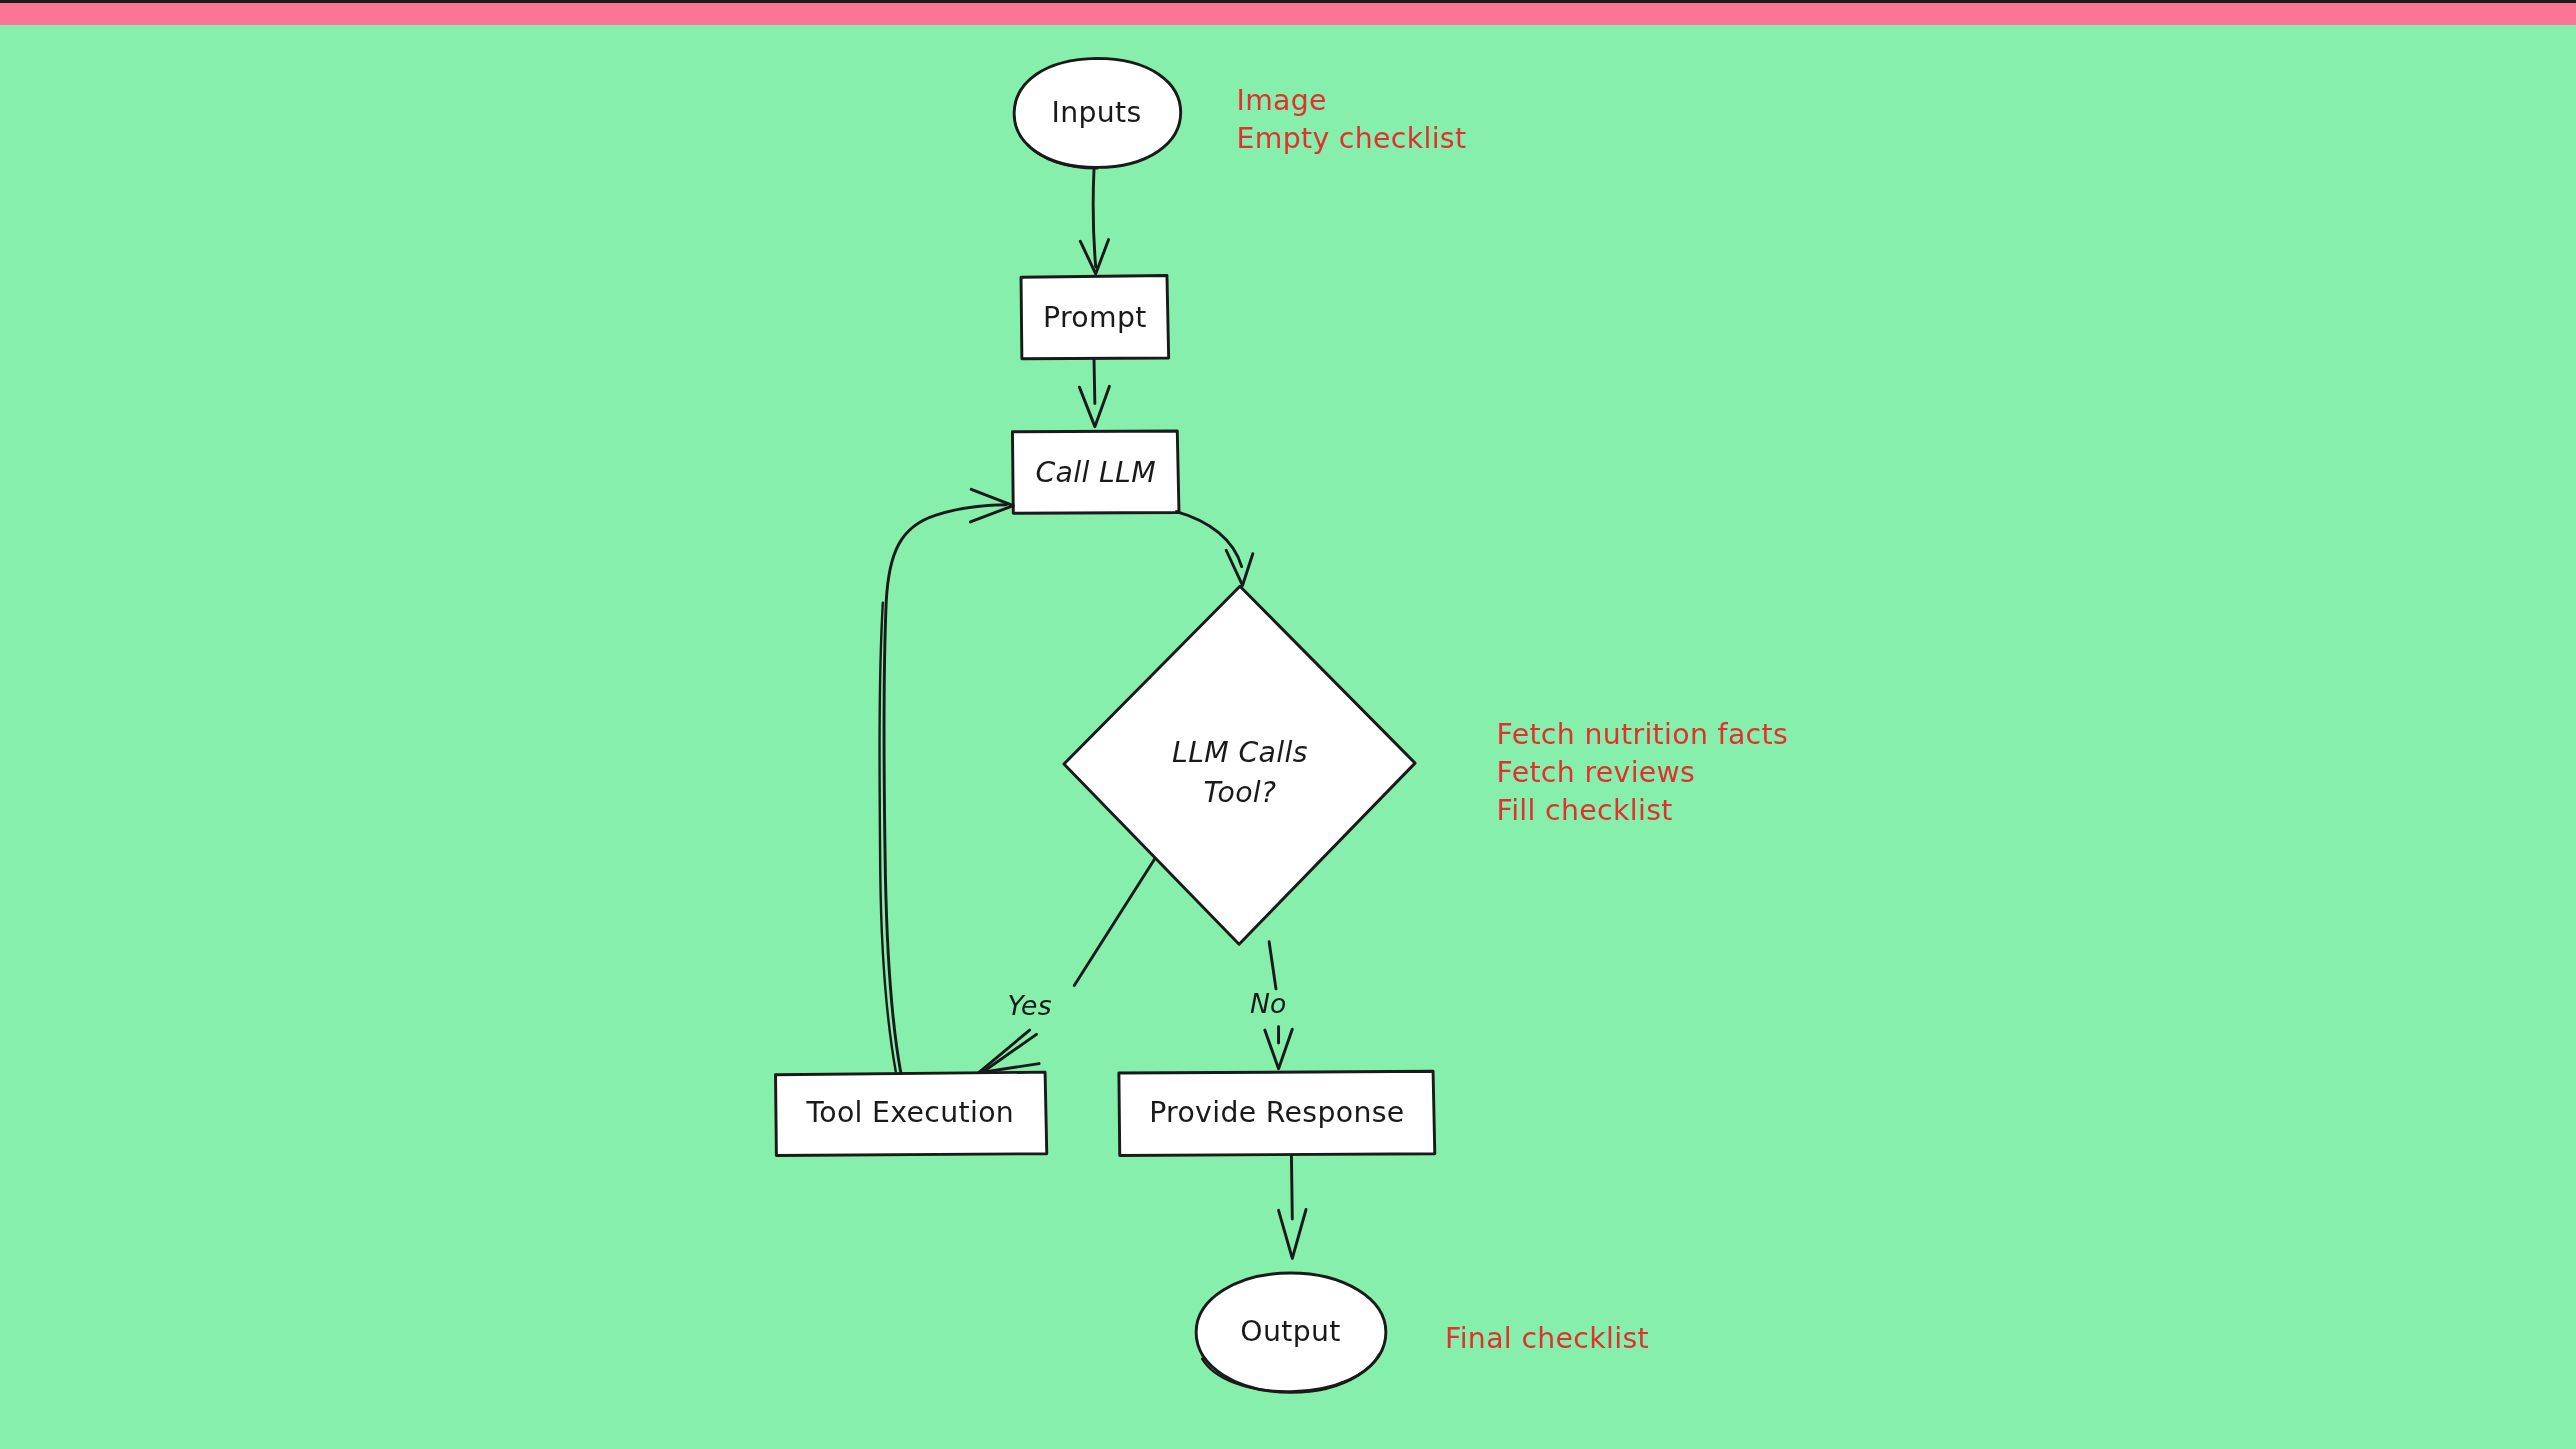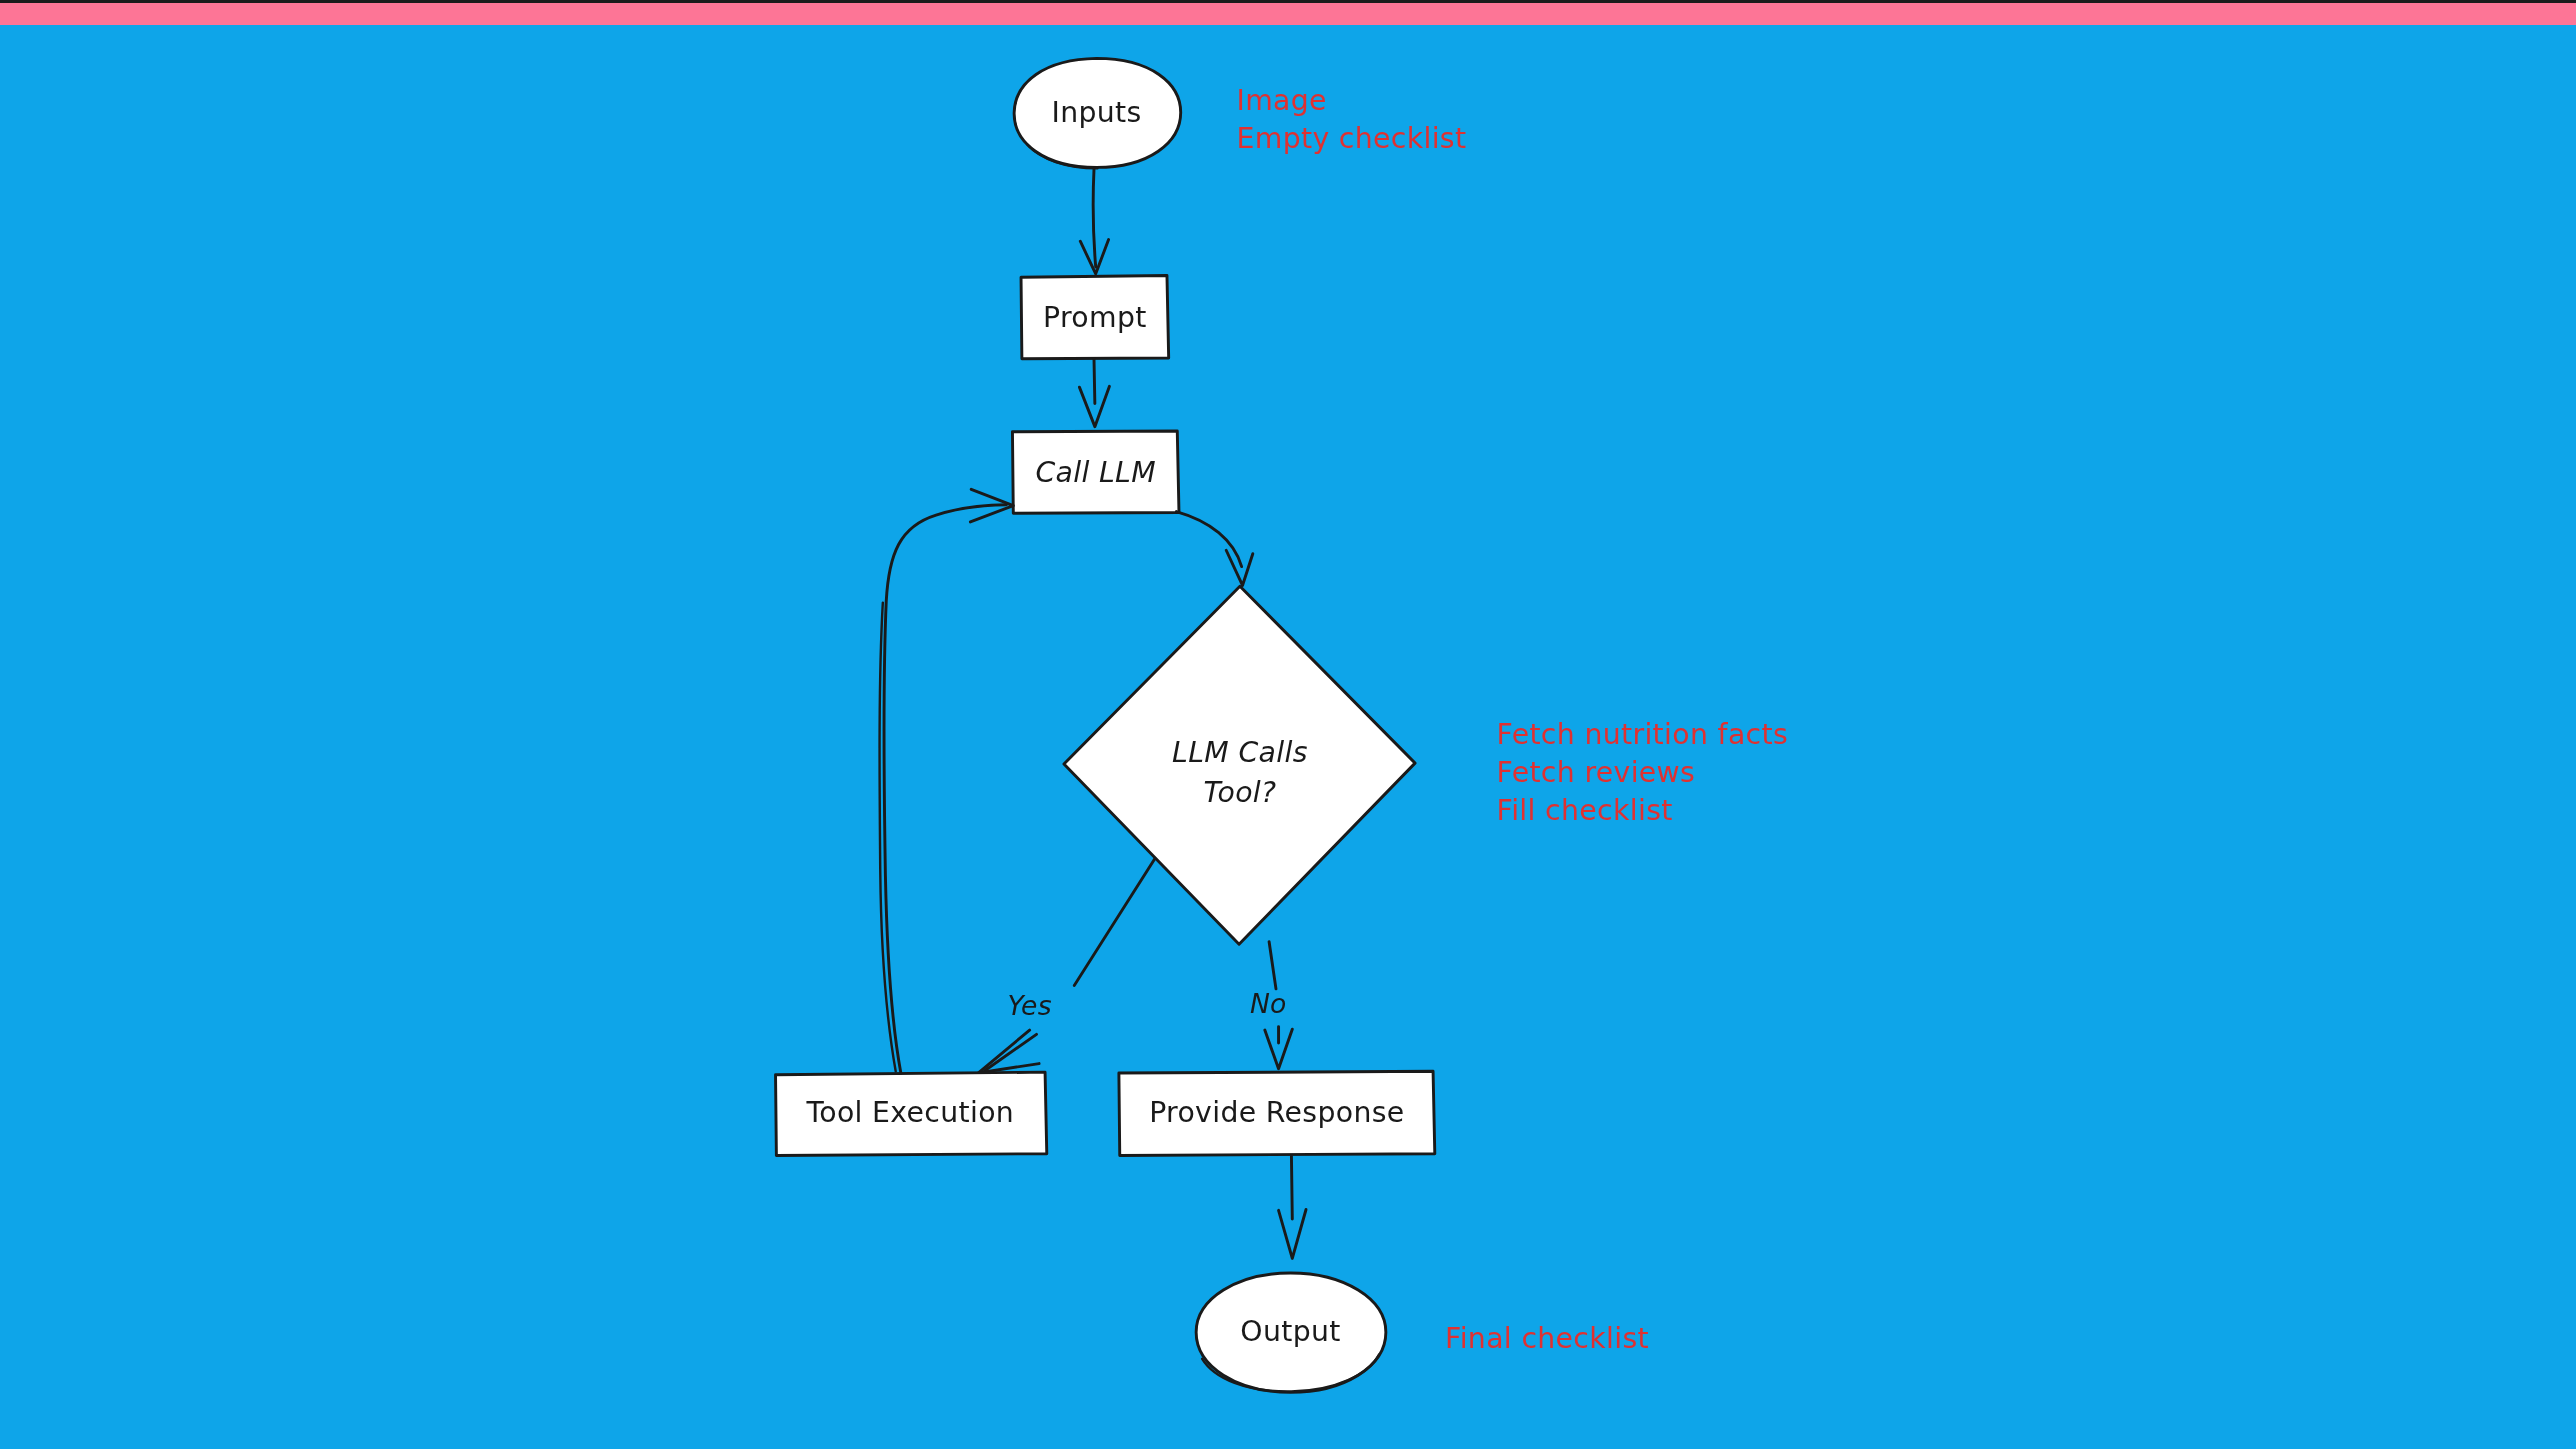--- a/index.html
+++ b/index.html
@@ -10,21 +10,21 @@
   body {
     width: 2576px;
     height: 1449px;
     overflow: hidden;
     font-family: "DejaVu Sans", sans-serif;
   }
   #page {
     position: relative;
     width: 2576px;
     height: 1449px;
-    background: #0ea5e9;
+    background: #86efac;
   }
   
   #top-rule {
     position: absolute;
     left: 0; top: 0;
     width: 2576px;
     height: 3.4px;
     background: #1b1b1b;
   }
   #top-banner {

